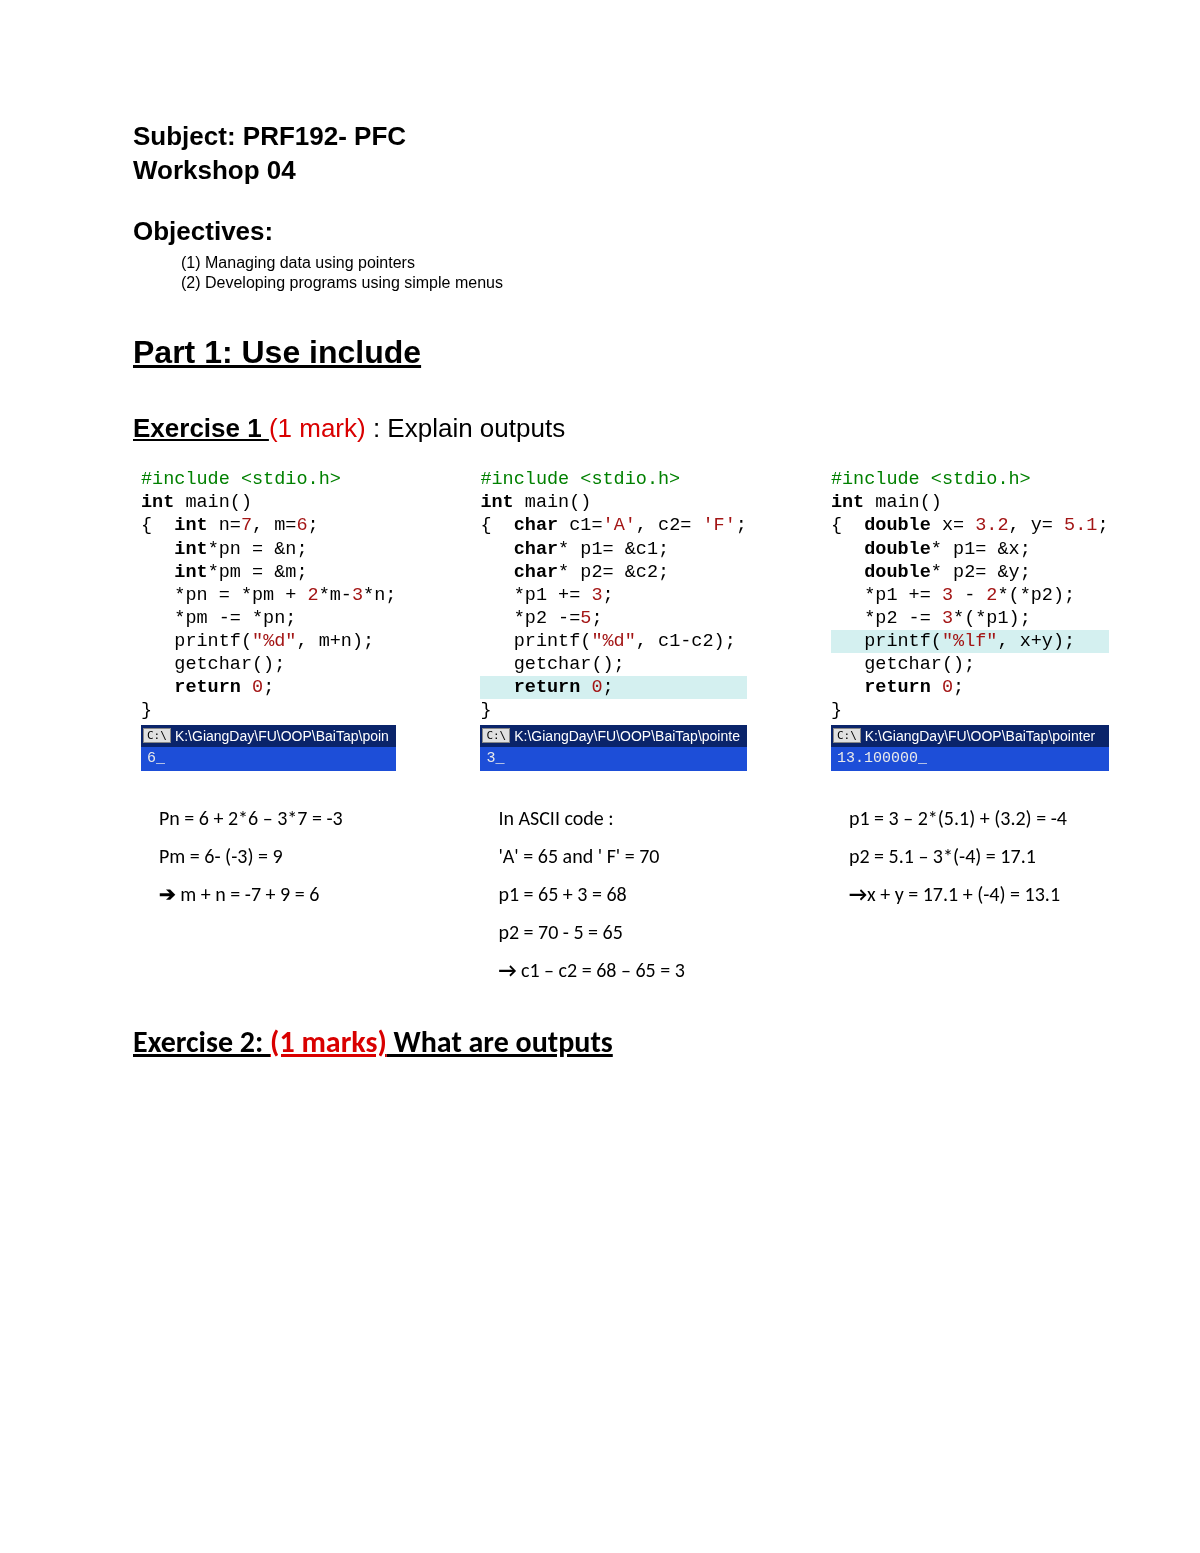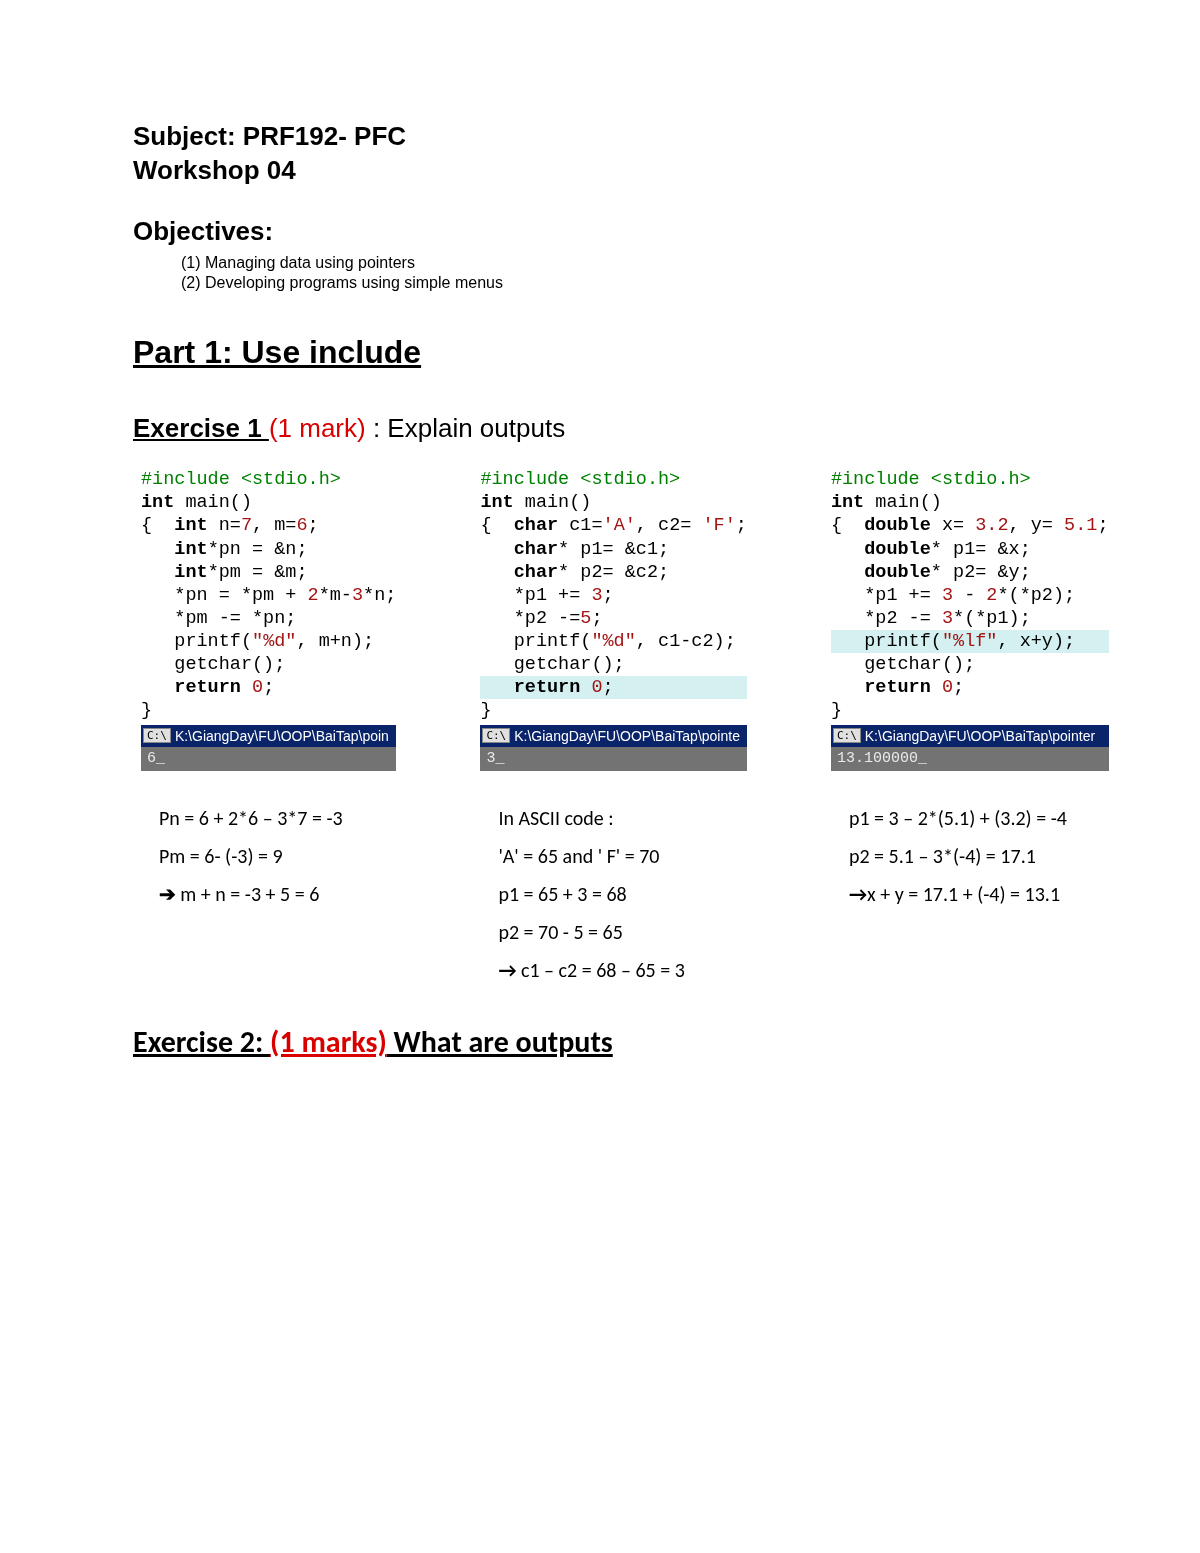--- a/index.html
+++ b/index.html
@@ -92,21 +92,21 @@
   .console-bar .cxico {
     background: #e0e0e0;
     color: #000;
     font-family: monospace;
     font-size: 11px;
     padding: 0 3px;
     margin: 2px 4px 2px 2px;
     border: 1px solid #888;
   }
   .console-out {
-    background: #737373;
+    background: #1d4ed8;
     color: #eaeaea;
     font-family: "Consolas", "Courier New", monospace;
     font-size: 15px;
     padding: 3px 6px;
     min-height: 18px;
   }
 
   .calc {
     font-family: Calibri, Arial, sans-serif;
     font-size: 20px;
@@ -163,21 +163,21 @@
 <span>}</span></div>
       <div class="console-bar">
         <span class="cxico">C:\</span>
         <span>K:\GiangDay\FU\OOP\BaiTap\poin</span>
       </div>
       <div class="console-out">6_</div>
 
       <div class="calc">
         <div>Pn = 6 + 2*6 – 3*7 = -3</div>
         <div>Pm = 6- (-3)  = 9</div>
-        <div><span class="arrow">➔</span><span>  m + n = -3 + 5 = 6</span></div>
+        <div><span class="arrow">➔</span><span>  m + n = -7 + 9 = 6</span></div>
       </div>
     </div>
 
     <div class="divider"></div>
 
     <div class="col">
       <div class="code"><span class="c-pre">#include &lt;stdio.h&gt;</span>
 <span class="c-kw">int</span><span> main()</span>
 <span>{  </span><span class="c-kw">char</span><span> c1=</span><span class="c-num">'A'</span><span>, c2= </span><span class="c-num">'F'</span><span>;</span>
 <span>   </span><span class="c-kw">char</span><span>* p1= &amp;c1;</span>

